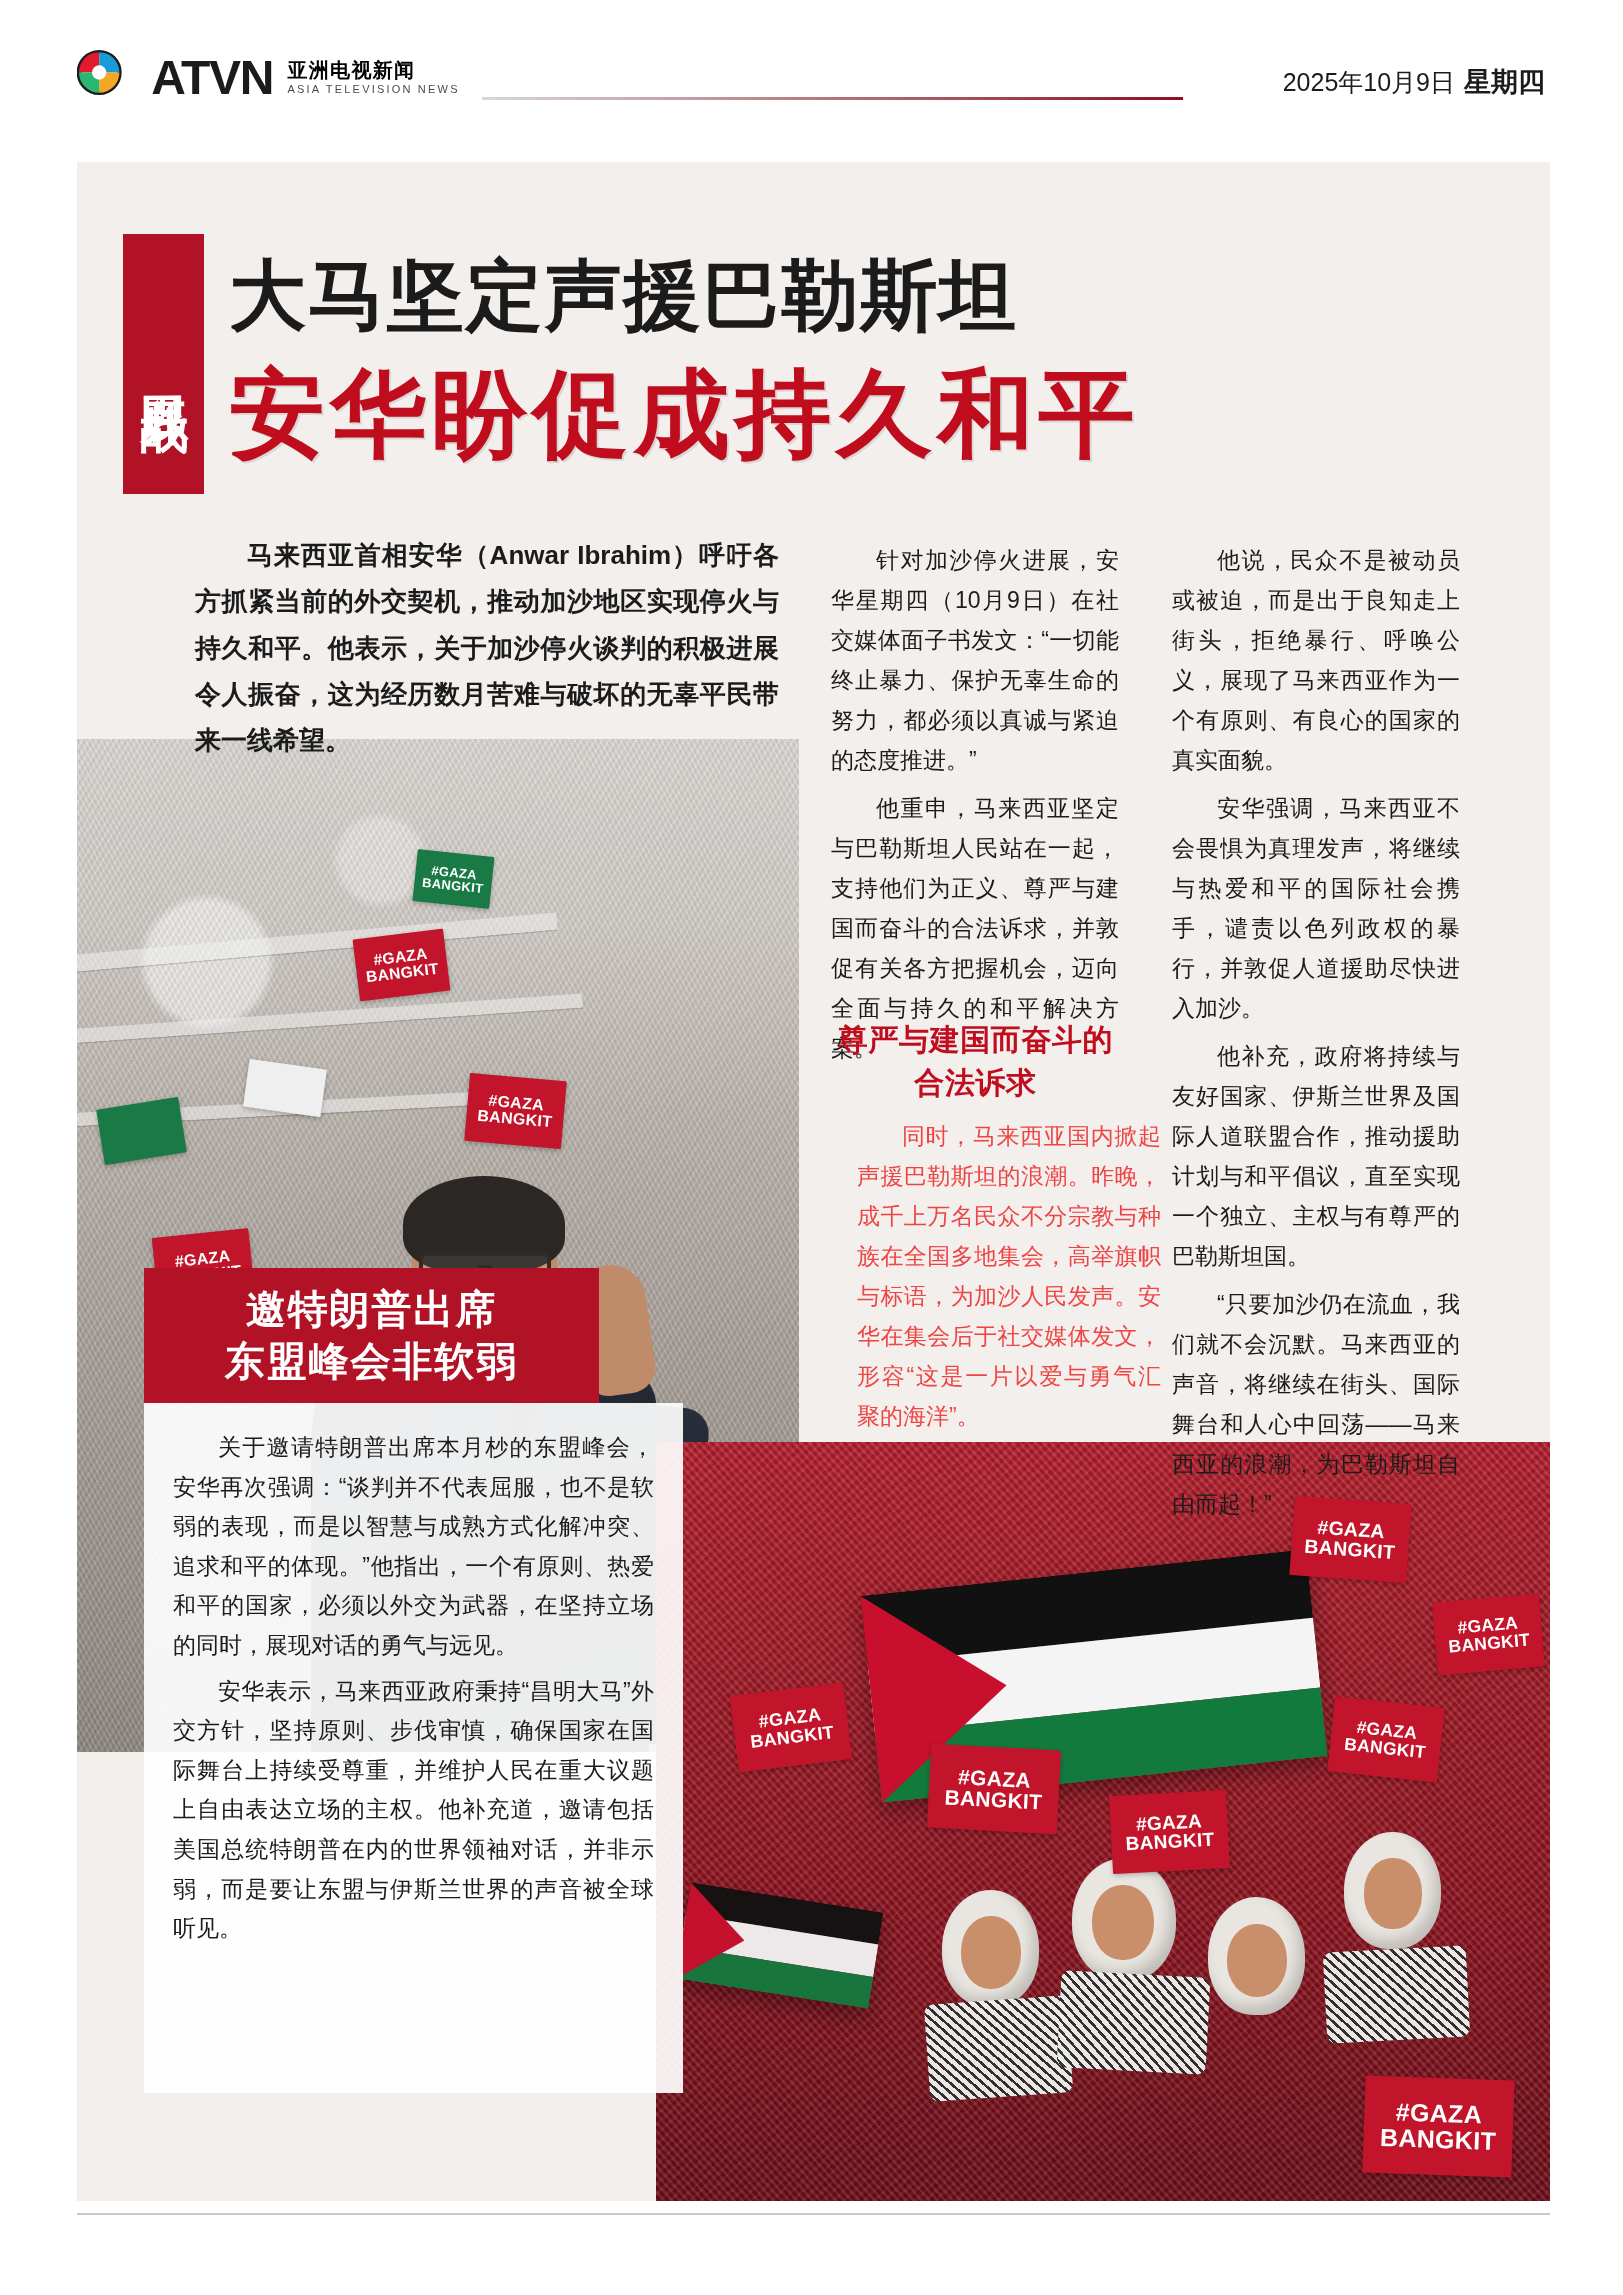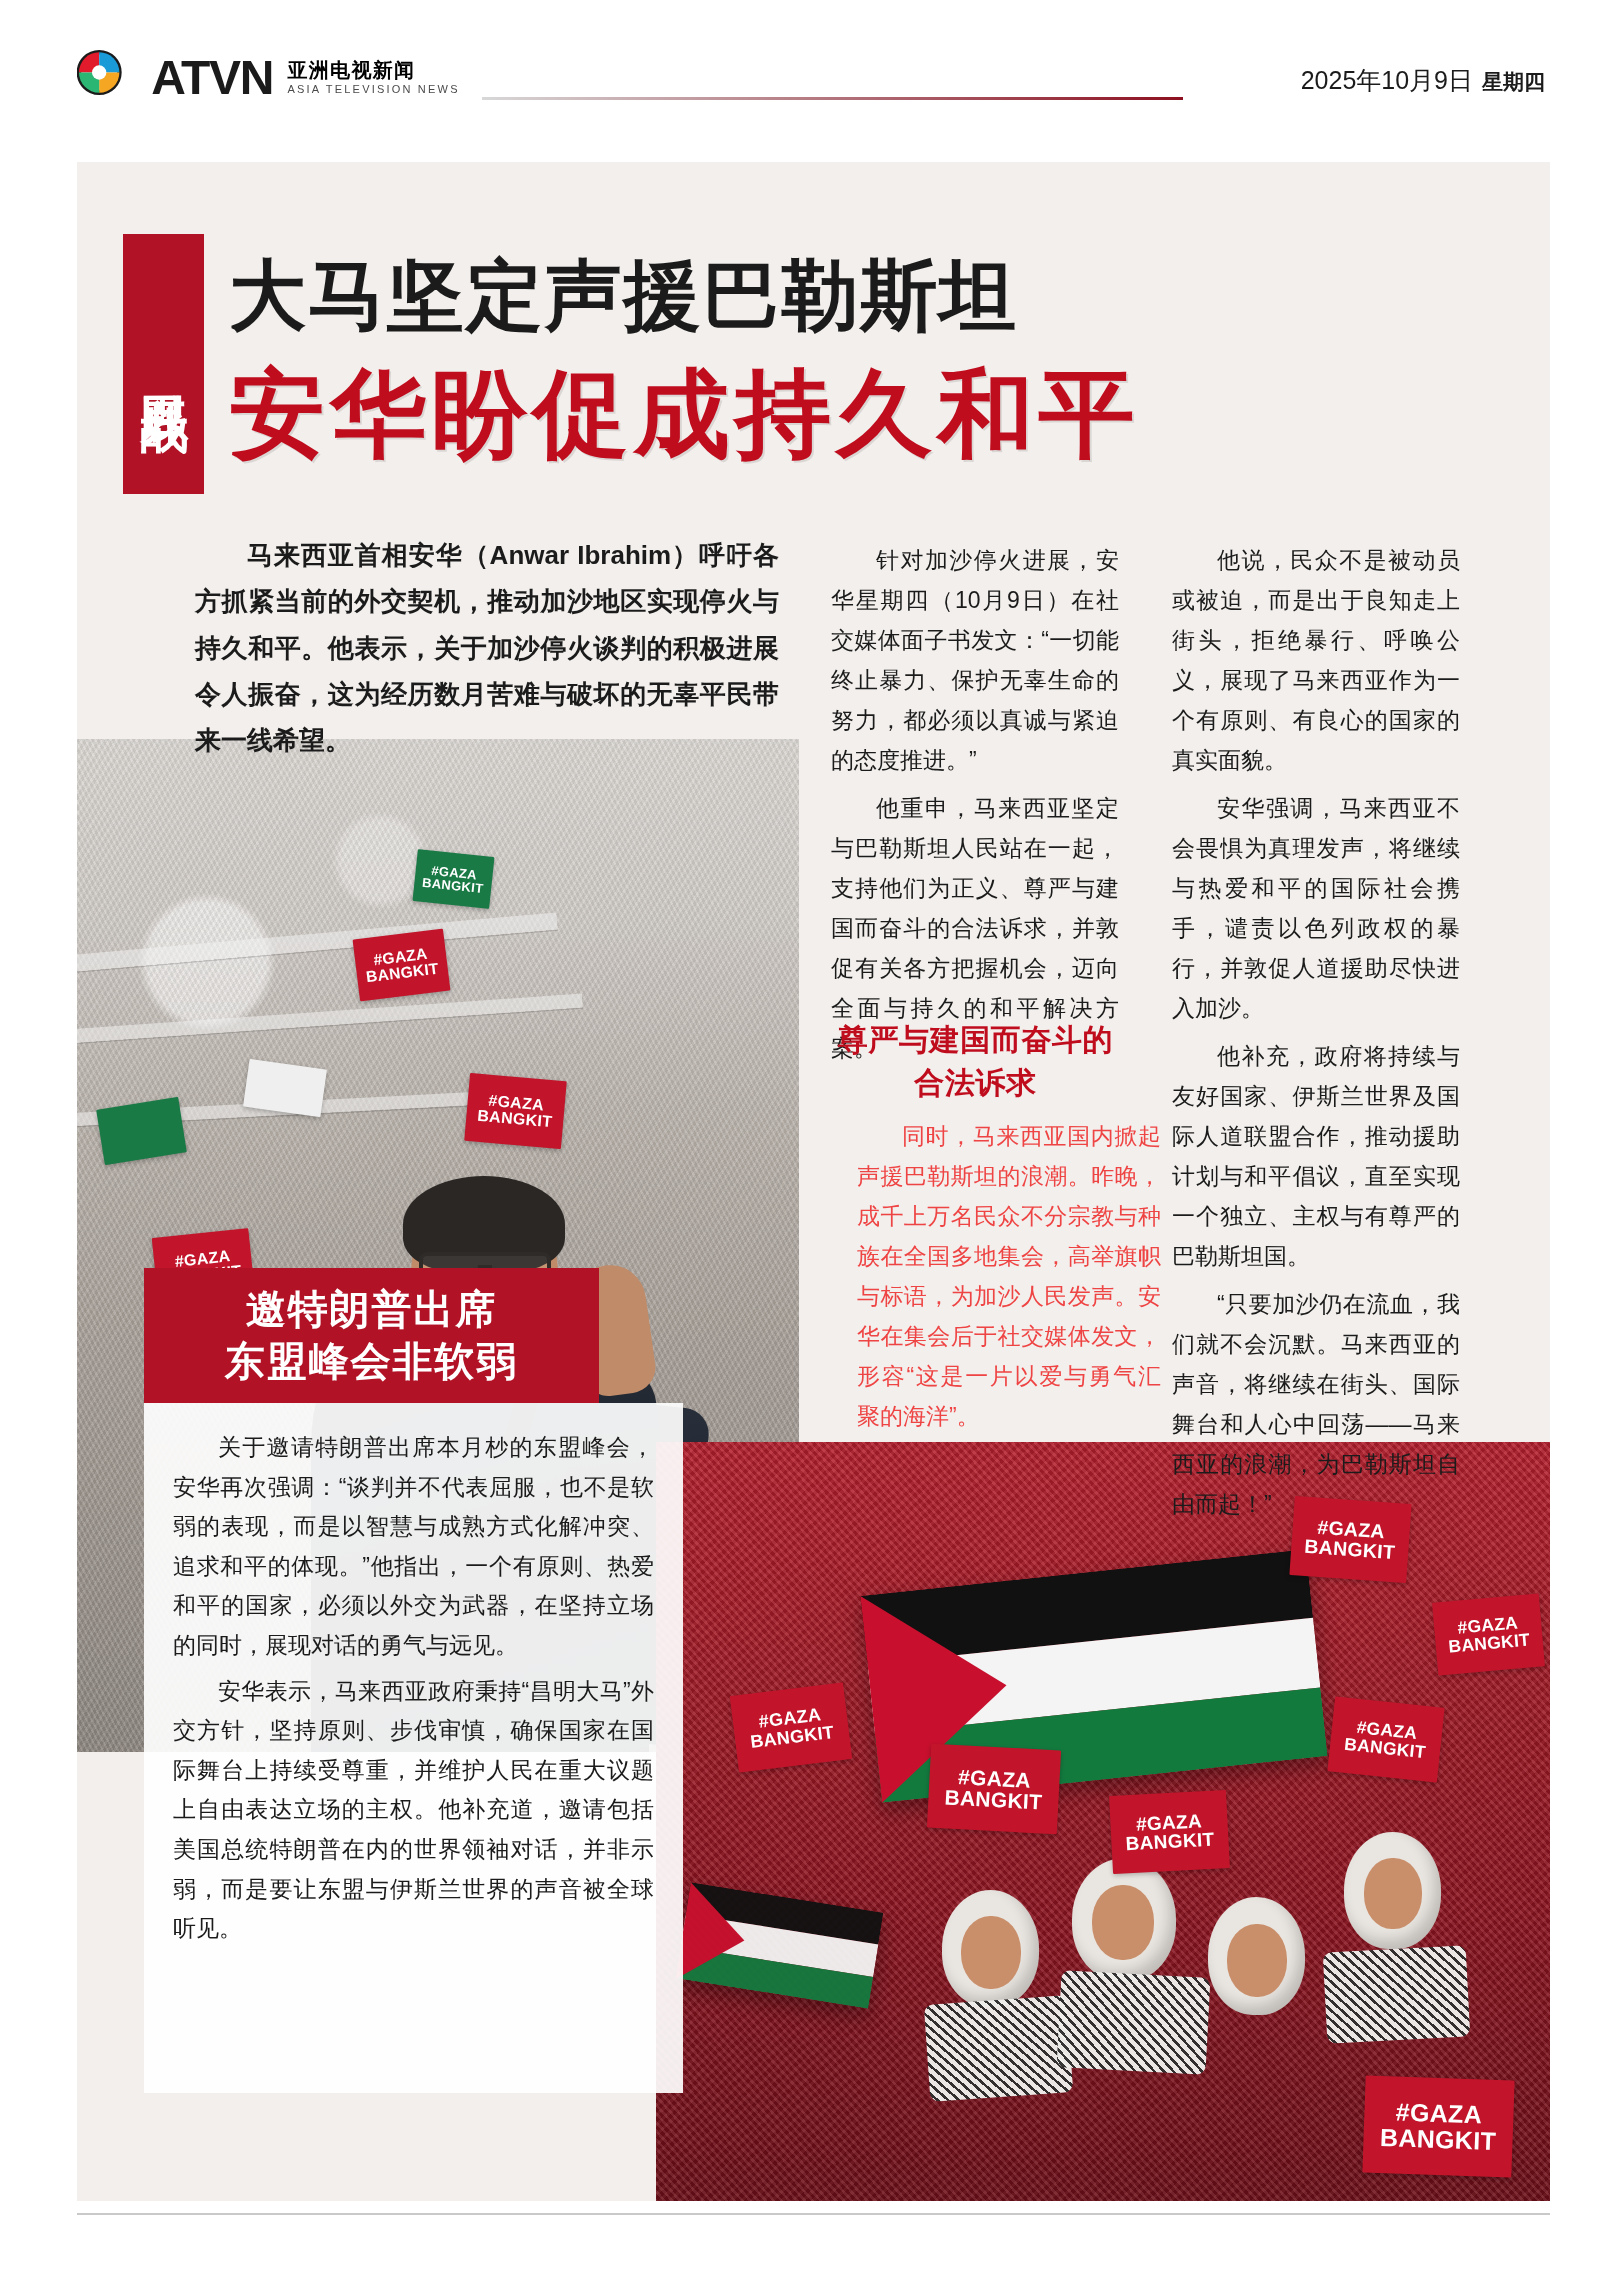--- a/index.html
+++ b/index.html
@@ -66,21 +66,21 @@
     background: linear-gradient(to right, #d8d8d8, #8d1020);
   }
   .header-date {
     position: absolute;
     right: 78px; top: 64px;
     display: flex;
     align-items: baseline;
     gap: 9px;
   }
   .header-date .d1 { font-size: 25px; color: #1b1b1b; }
-  .header-date .d2 { font-size: 21px; color: #1b1b1b; font-weight: bold; font-family: Liberation Mono, monospace; }
+  .header-date .d2 { font-size: 27px; color: #1b1b1b; font-weight: bold; font-family: Liberation Mono, monospace; }
 
   
   .sheet {
     position: absolute;
     left: 77px; top: 162px;
     width: 1473px; height: 2039px;
     background: #f2efec;
     overflow: hidden;
   }
 

